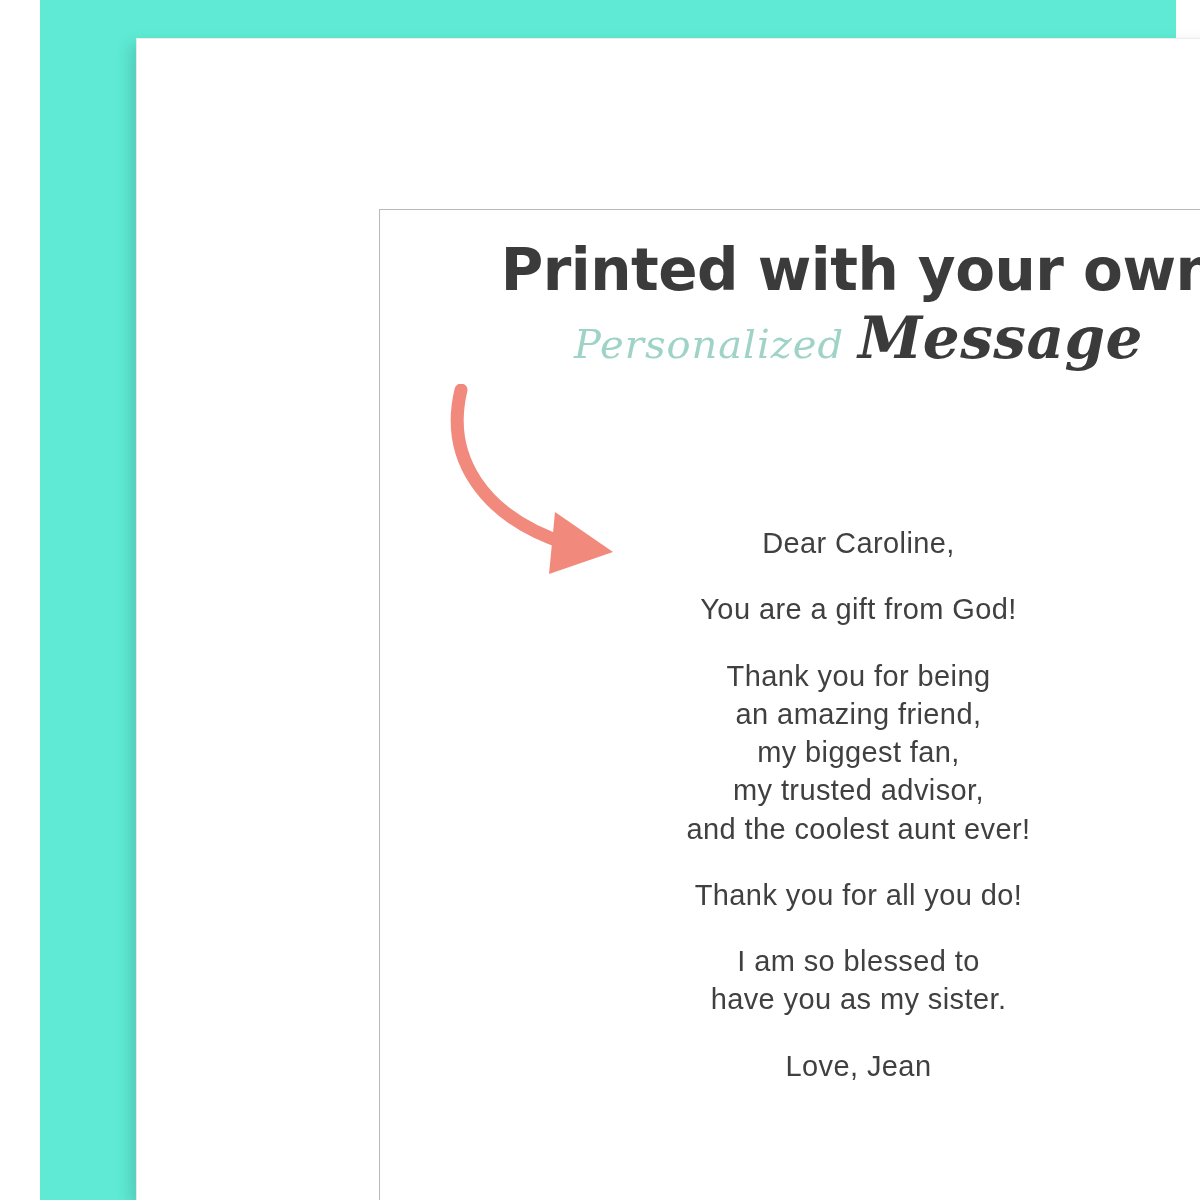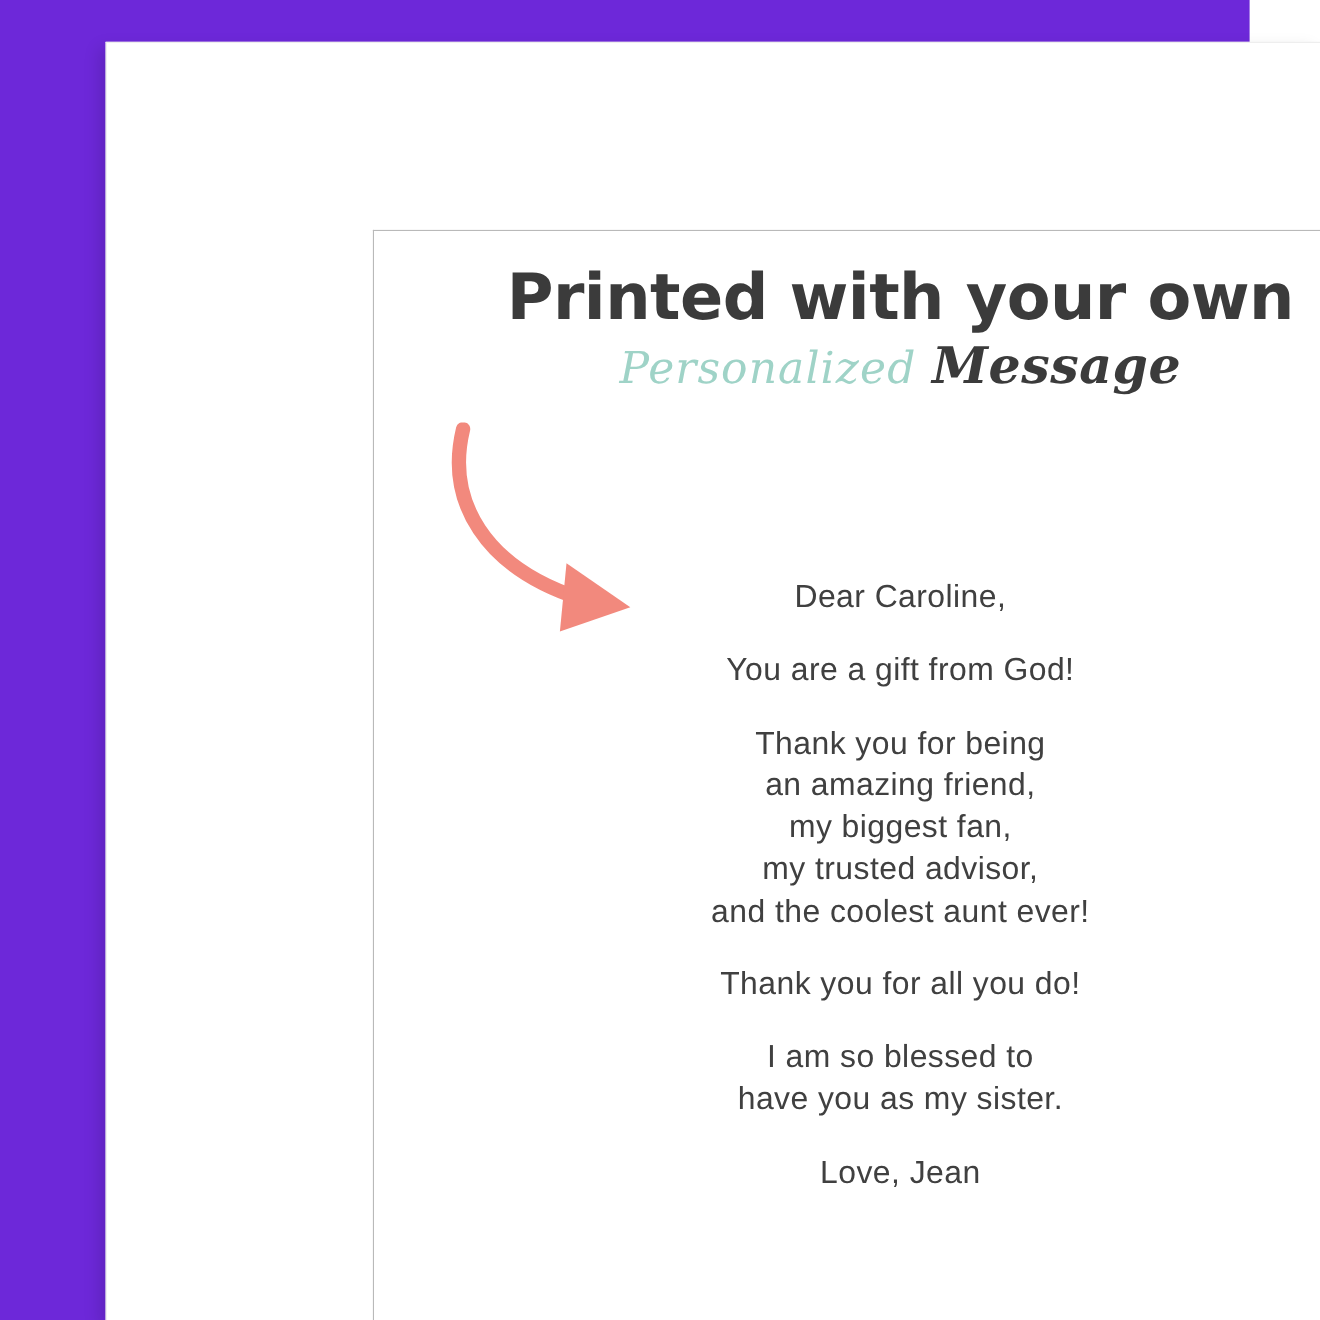--- a/index.html
+++ b/index.html
@@ -11,21 +11,22 @@
     width: 1200px;
     height: 1200px;
     overflow: hidden;
     font-family: "Liberation Sans", sans-serif;
   }
 
   #stage {
     position: relative;
     width: 1136px;
     height: 1200px;
-    background: #6d28d9;
+    background: #5eead4;
+    margin-left: 40px;
   }
 
   
   .page-card {
     position: absolute;
     left: 96px;
     top: 38px;
     width: 1104px;
     height: 1162px;
     background: #ffffff;
@@ -75,21 +76,21 @@
     font-family: "DejaVu Serif", serif;
     font-style: italic;
     font-size: 40px;
     color: #9fd3c7;
     letter-spacing: 1px;
   }
   .script-word-dark {
     font-family: "DejaVu Serif", serif;
     font-style: italic;
     font-weight: bold;
-    font-size: 46px;
+    font-size: 58px;
     color: #3b3b3b;
     letter-spacing: 0.5px;
     margin-left: 14px;
   }
 
   
   .arrow-wrap {
     position: absolute;
     left: 300px;
     top: 345px;

